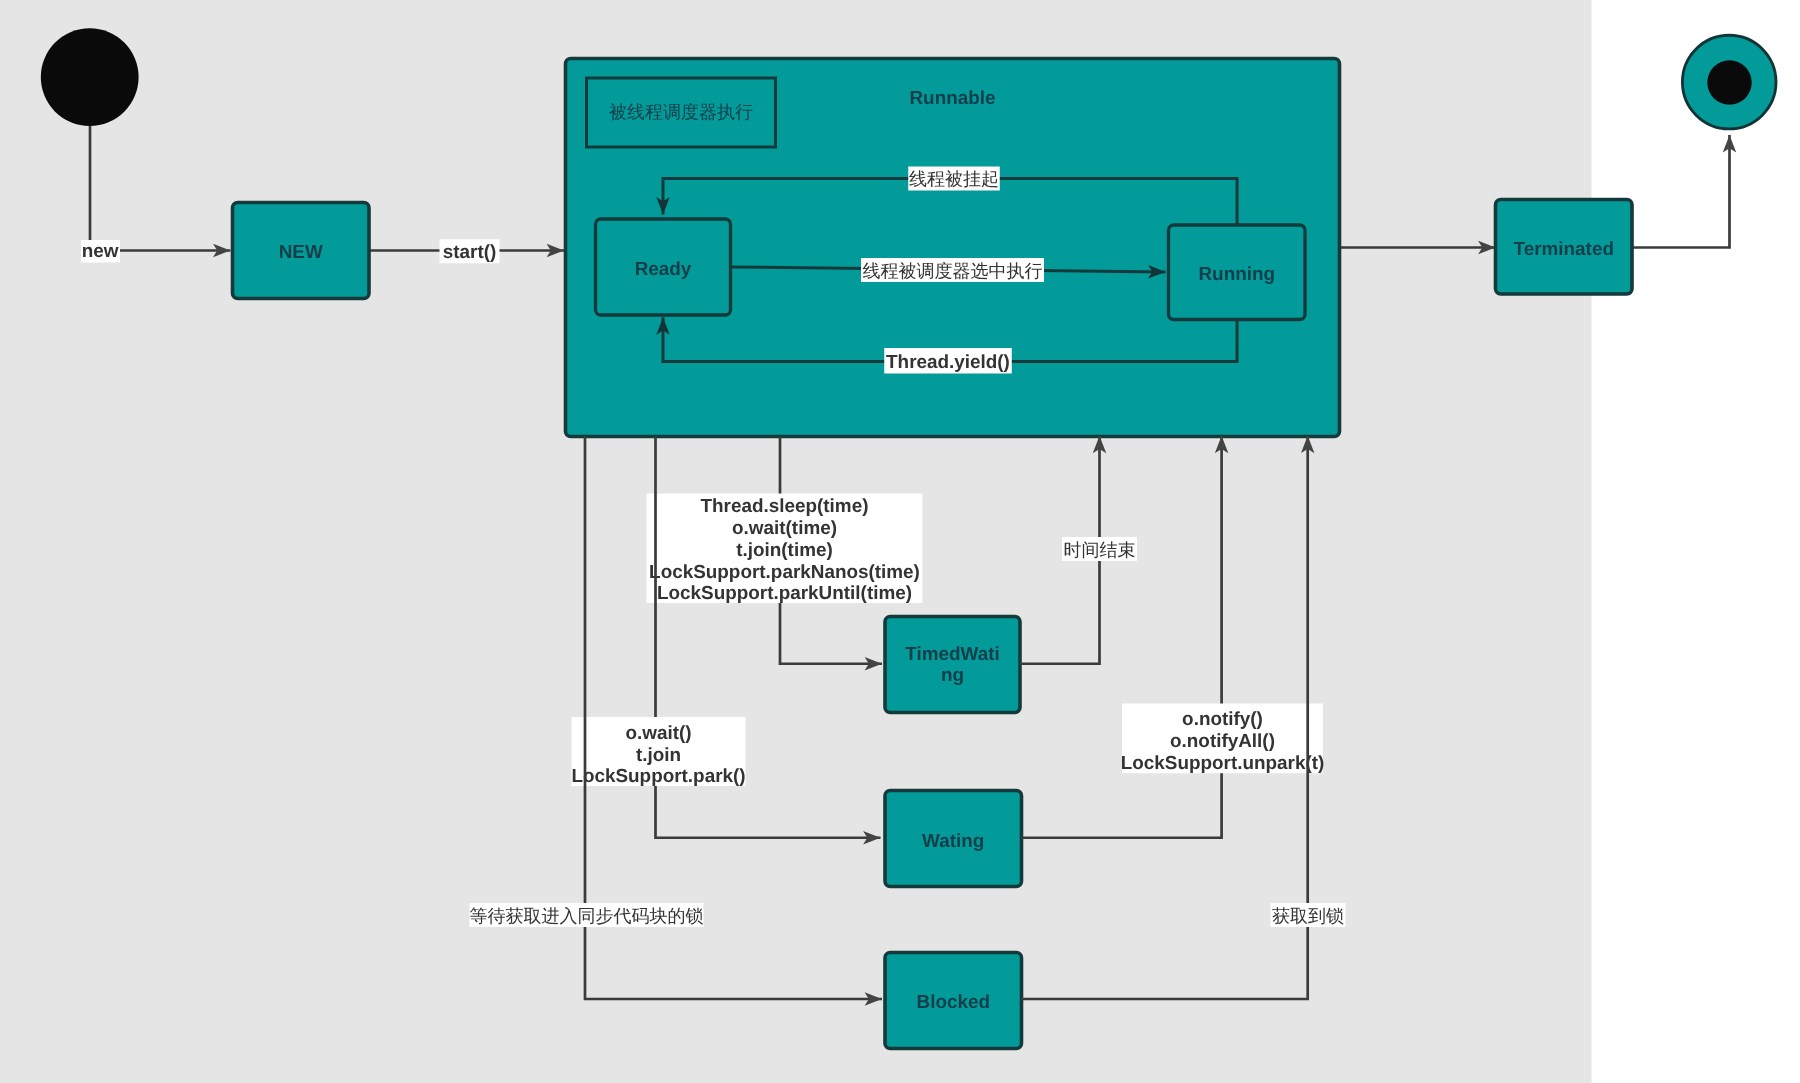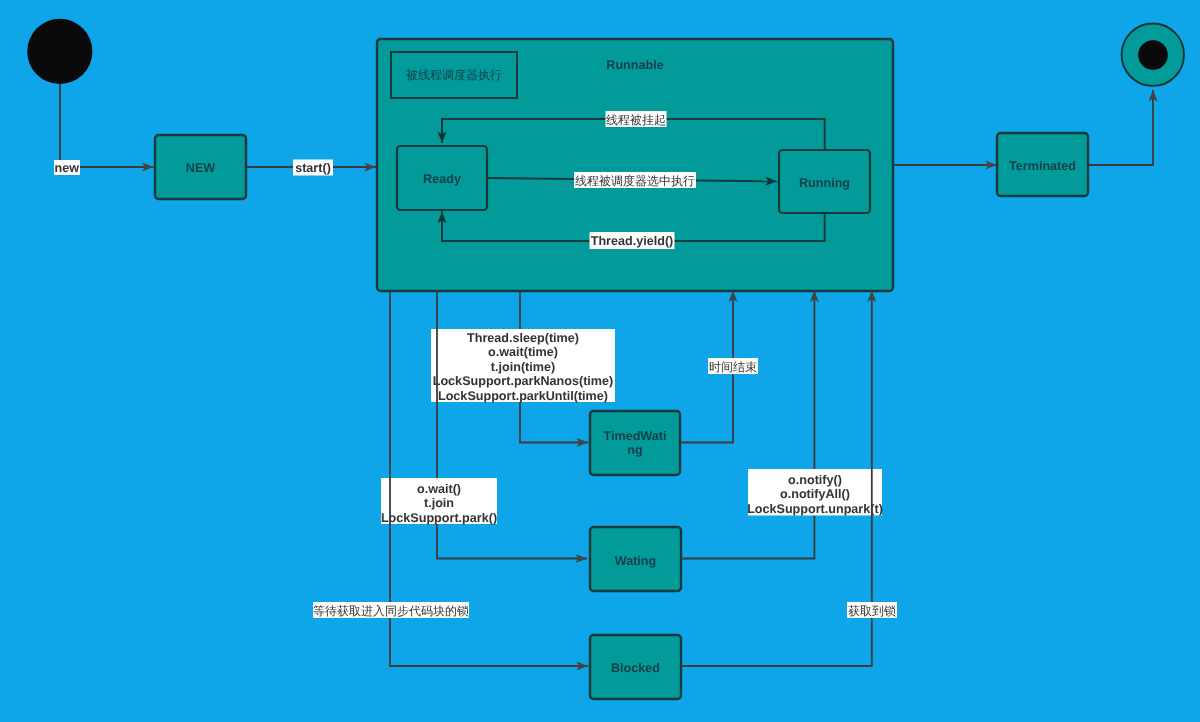--- a/index.html
+++ b/index.html
@@ -1,18 +1,18 @@
 <!DOCTYPE html>
 <html><head>
 <meta charset="utf-8">
 <title>Java Thread State Diagram</title>
 <style>
   html,body{margin:0;padding:0;background:#ffffff;}
   body{width:1200px;height:722px;overflow:hidden;font-family:"Liberation Sans",sans-serif;}
-  #stage{position:relative;width:1200px;height:722px;background:#0ea5e9;}
+  #stage{position:relative;width:1061px;height:722px;background:#e5e5e5;}
   svg{display:block;}
   svg text{-webkit-font-smoothing:antialiased;text-rendering:geometricPrecision;}
   .en{font-family:"Liberation Sans",sans-serif;font-weight:bold;font-size:12.6px;}
   .cjk{font-family:"Liberation Sans",sans-serif;font-size:12px;}
 </style>
 </head>
 <body>
 
 <div id="stage">
 <svg width="1200" height="722" viewBox="0 0 1200 722" xmlns="http://www.w3.org/2000/svg">

